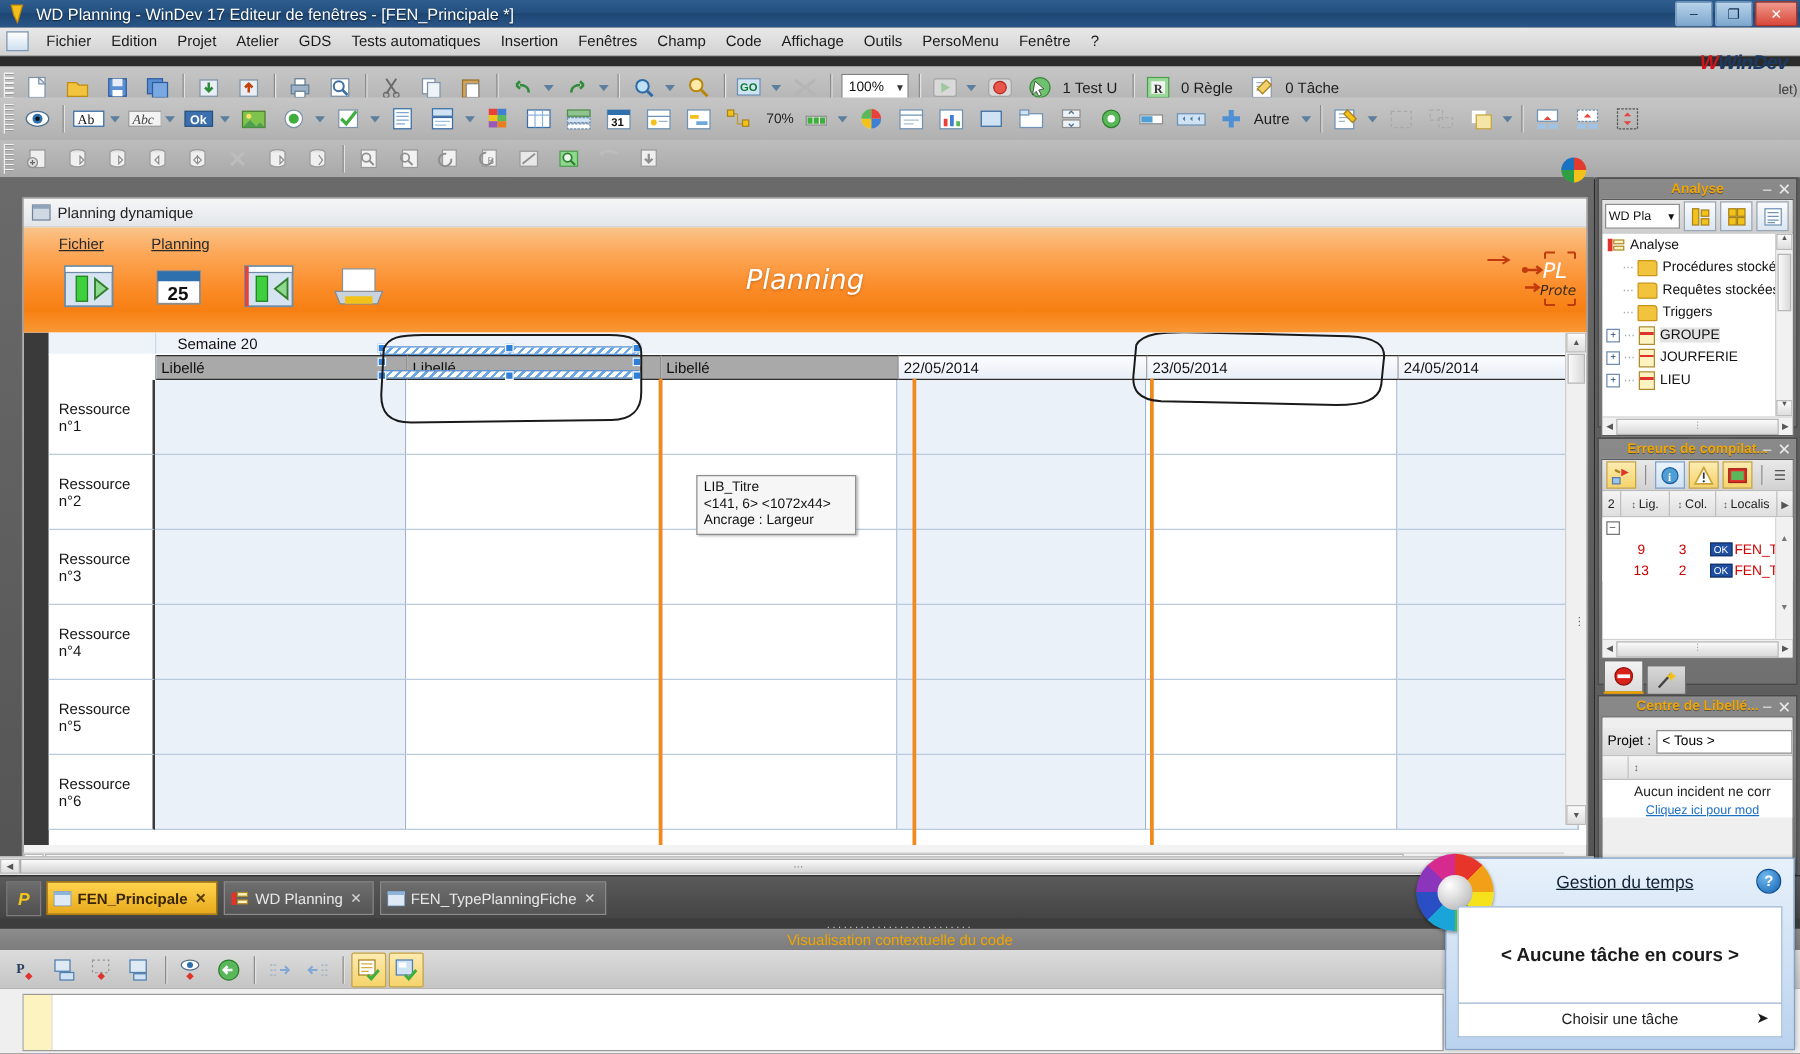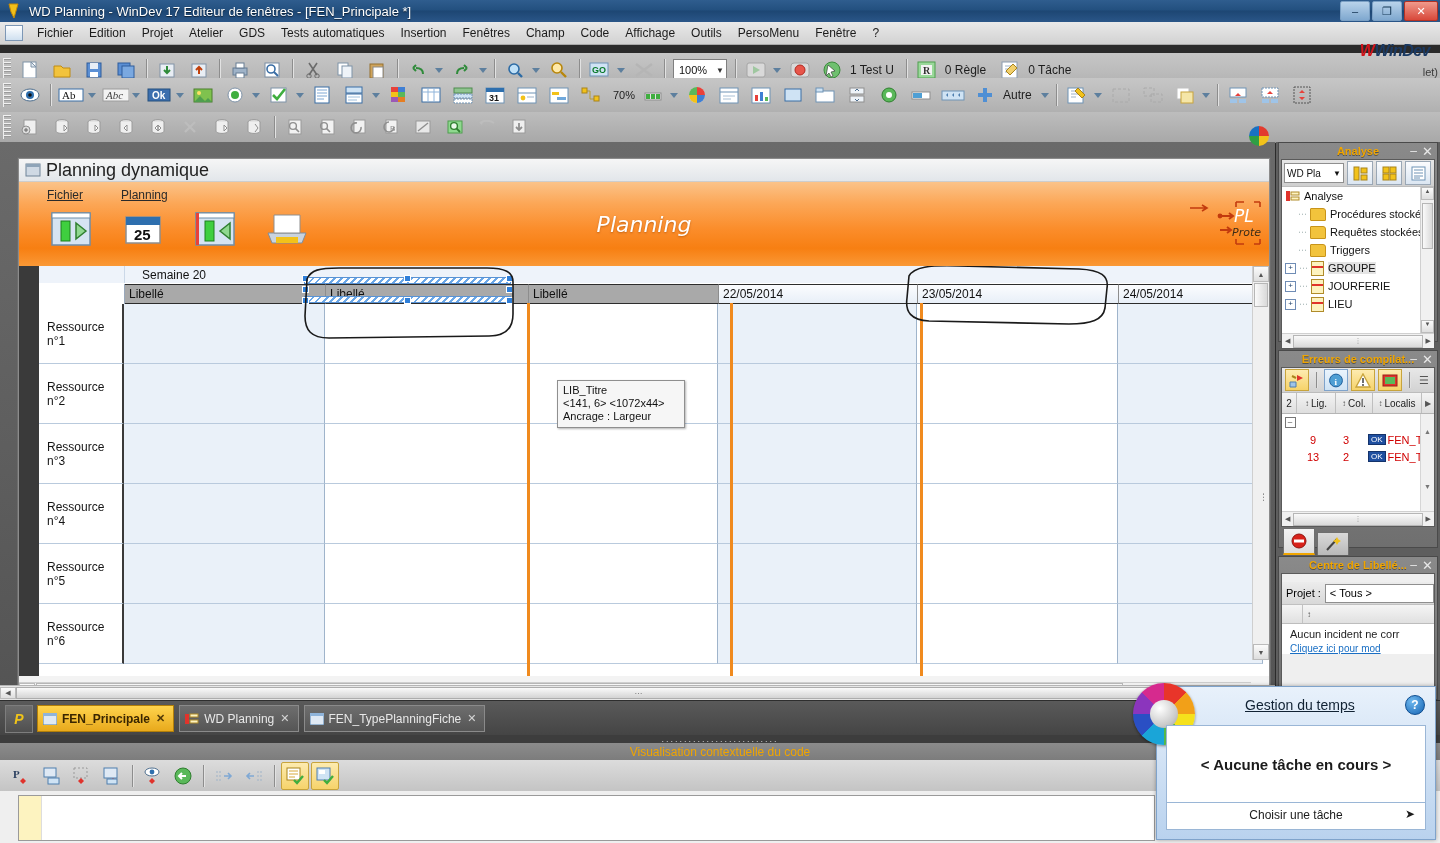--- a/index.html
+++ b/index.html
@@ -72,21 +72,21 @@
     background:linear-gradient(to bottom,#6a6a6a,#545454);}
   .mdi-logo{position:absolute;right:8px;top:-18px;width:20px;height:20px;border-radius:50%;
     background:conic-gradient(#e23b2e 0 25%,#f2c21a 0 50%,#2f9e44 0 75%,#1971c2 0 100%);}
 
   
   #childwin{position:absolute;left:18px;top:16px;width:1250px;height:540px;
     background:#f3f3f3;border:1px solid #8b8b8b;box-shadow:0 0 0 1px #6d6d6d;}
   #childwin-title{height:22px;background:linear-gradient(to bottom,#f6f6f6,#e2e6ea);
     display:flex;align-items:center;padding-left:6px;border-bottom:1px solid #cdcdcd;}
   #childwin-title .cw-icon{width:16px;height:14px;margin-right:5px;}
-  #childwin-title .cw-text{font-size:18px;color:#222;}
+  #childwin-title .cw-text{font-size:12px;color:#222;}
 
   
   #banner{position:relative;height:85px;
     background:linear-gradient(to bottom,#fbc389 0%,#fca757 25%,#fb8d2b 55%,#f77f12 78%,#fa9a38 100%);
     overflow:hidden;}
   #banner-menu{position:absolute;left:28px;top:6px;display:flex;gap:38px;font-size:12px;color:#2a2a2a;}
   #banner-menu span{border-bottom:0;}
   #banner-menu u{text-decoration:underline;}
   #banner-icons{position:absolute;left:26px;top:24px;display:flex;gap:20px;align-items:center;}
   .bicon{width:52px;height:46px;display:flex;align-items:center;justify-content:center;}
@@ -194,21 +194,21 @@
   .errrow{height:17px;display:flex;font-size:11px;align-items:center;background:#fff;}
   .errrow .c{display:flex;align-items:center;justify-content:center;height:17px;color:#d00000;}
   .okbadge{background:#1f4fa0;color:#fff;font-size:8px;padding:0 2px;border:1px solid #14336b;margin-right:2px;}
 
   
   .cc-row{display:flex;align-items:center;height:22px;background:linear-gradient(to bottom,#ececec,#d8d8d8);
     border-bottom:1px solid #c0c0c0;font-size:11px;padding-left:4px;}
   .cc-combo{height:17px;background:#fff;border:1px solid #8f8f8f;padding:0 4px;display:flex;align-items:center;
     font-size:11px;margin-left:4px;flex:1;}
   .cc-hdr{height:18px;background:linear-gradient(to bottom,#f5f5f5,#e0e0e0);border-bottom:1px solid #bdbdbd;display:flex;}
-  .cc-body{background:#fff;padding:4px 0 0 8px;font-size:11px;color:#222;}
+  .cc-body{background:#fff;padding:4px 0 0 8px;font-size:11px;color:#222;text-align:center;}
   .cc-link{color:#1a6fc4;text-decoration:underline;font-size:10px;}
 
   
   #tabbar{position:absolute;left:0;top:700px;width:1440px;height:35px;
     background:linear-gradient(to bottom,#5a5a5a,#444);border-top:1px solid #2e2e2e;display:flex;align-items:center;}
   .wbtn{width:26px;height:26px;margin-left:5px;margin-right:4px;border:1px solid #7d7d7d;
     background:linear-gradient(to bottom,#6d6d6d,#4f4f4f);display:flex;align-items:center;justify-content:center;
     color:#f0c419;font-weight:bold;font-size:14px;font-style:italic;}
   .doctab{height:25px;display:flex;align-items:center;padding:0 8px 0 5px;margin-right:5px;
     border:1px solid #8a8a8a;font-size:12px;color:#e8e8e8;

